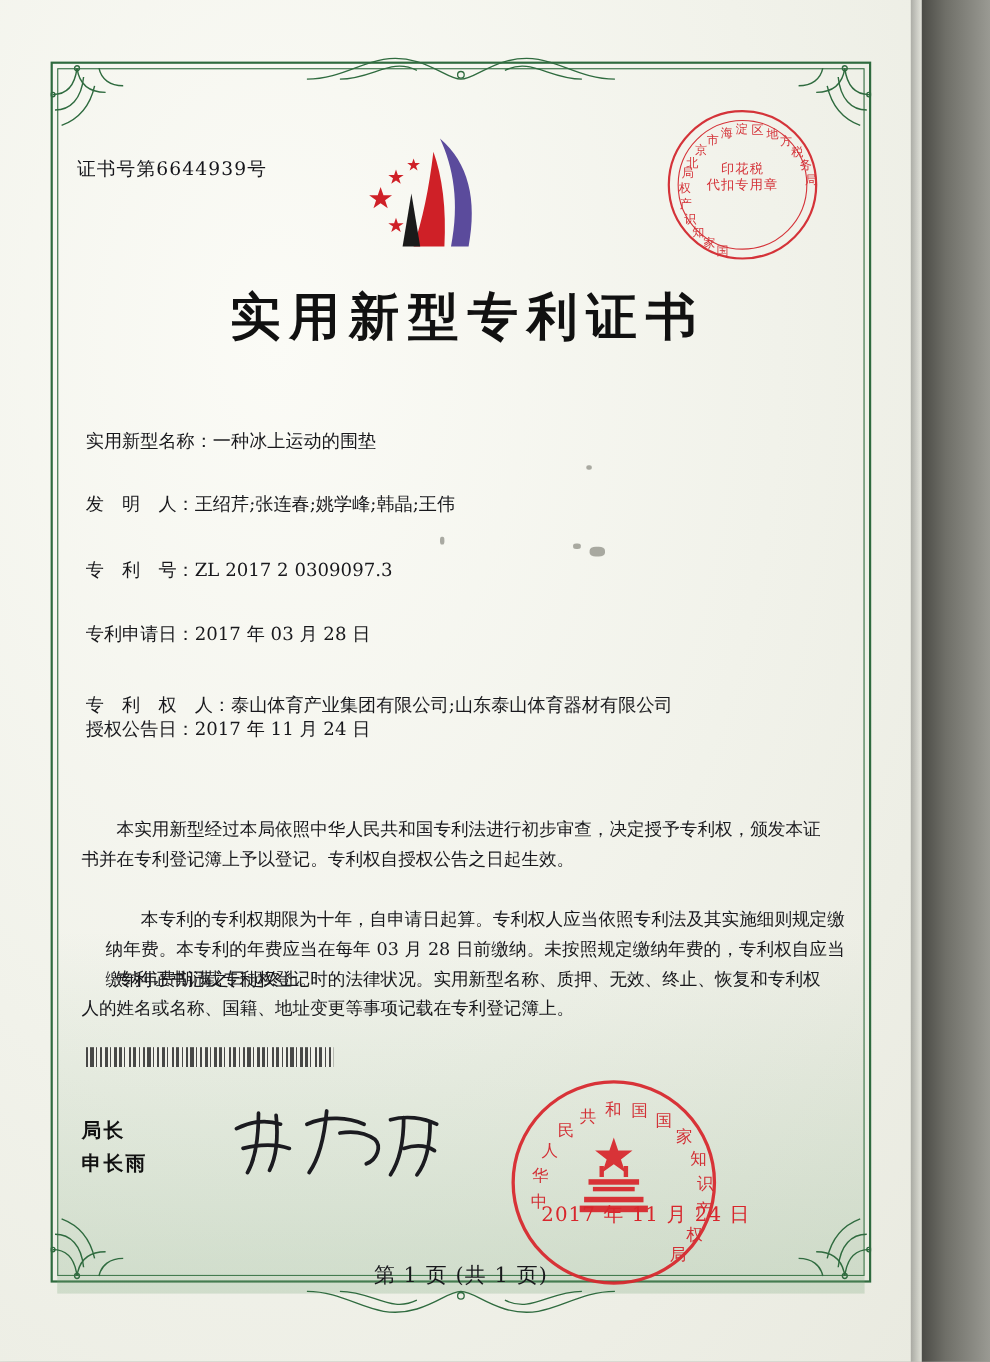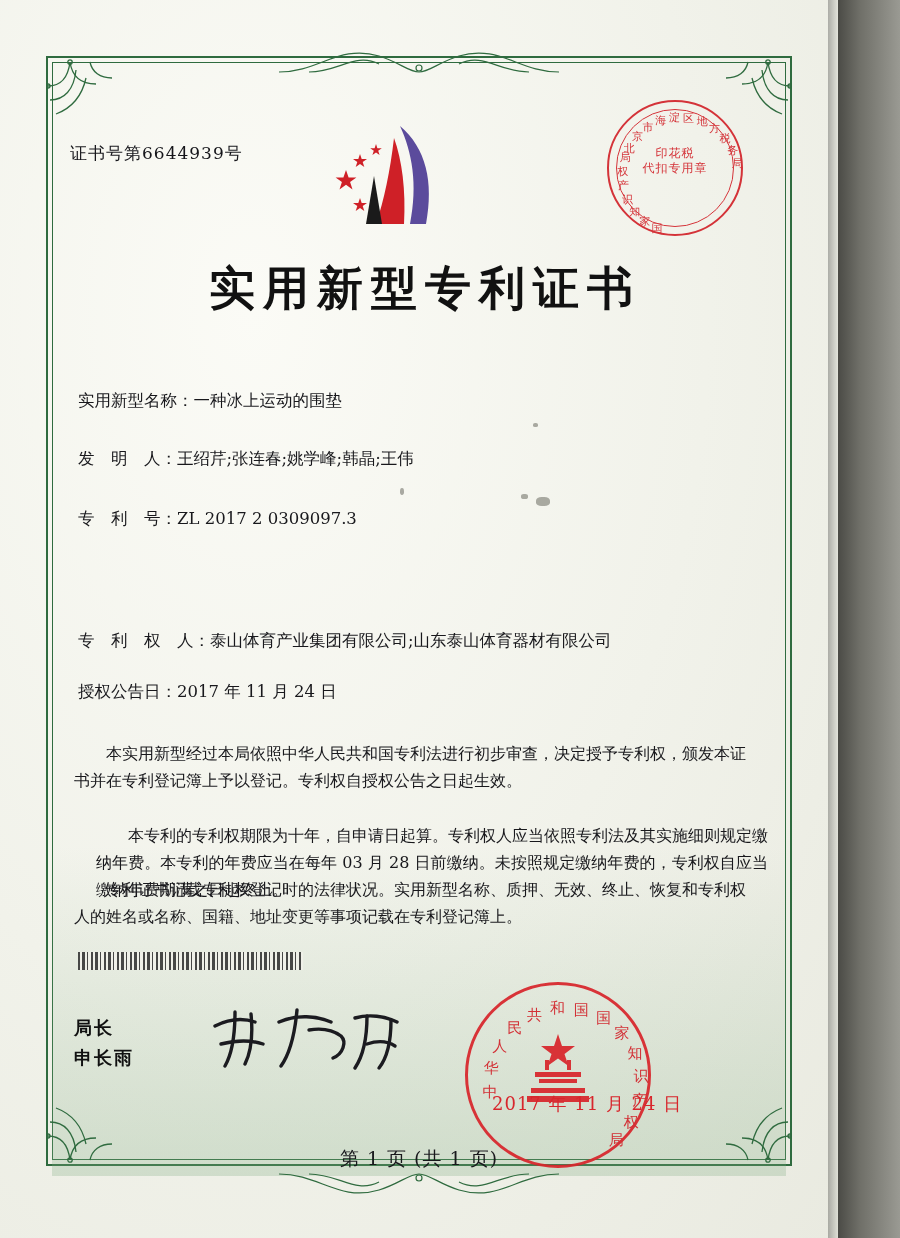--- a/index.html
+++ b/index.html
@@ -293,24 +293,27 @@
 
     <div class="field" style="top:390px;">
       <span class="lbl">实用新型名称：</span><span class="val">一种冰上运动的围垫</span>
     </div>
     <div class="field" style="top:448px;">
       <span class="lbl">发　明　人：</span><span class="val">王绍芹;张连春;姚学峰;韩晶;王伟</span>
     </div>
     <div class="field" style="top:508px;">
       <span class="lbl">专　利　号：</span><span class="val">ZL 2017 2 0309097.3</span>
     </div>
+    <div class="field" style="top:566px;">
+      <span class="lbl">专利申请日：</span><span class="val">2017 年 03 月 28 日</span>
+    </div>
     <div class="field" style="top:630px;">
       <span class="lbl">专　利　权　人：</span><span class="val">泰山体育产业集团有限公司;山东泰山体育器材有限公司</span>
     </div>
-    <div class="field" style="top:681px;">
+    <div class="field" style="top:652px;">
       <span class="lbl">授权公告日：</span><span class="val">2017 年 11 月 24 日</span>
     </div>
 
     <div class="para" style="top:740px;">本实用新型经过本局依照中华人民共和国专利法进行初步审查，决定授予专利权，颁发本证书并在专利登记簿上予以登记。专利权自授权公告之日起生效。</div>
     <div class="para" style="top:822px;margin-left:22px;">本专利的专利权期限为十年，自申请日起算。专利权人应当依照专利法及其实施细则规定缴纳年费。本专利的年费应当在每年 03 月 28 日前缴纳。未按照规定缴纳年费的，专利权自应当缴纳年费期满之日起终止。</div>
     <div class="para" style="top:876px;">专利证书记载专利权登记时的法律状况。实用新型名称、质押、无效、终止、恢复和专利权人的姓名或名称、国籍、地址变更等事项记载在专利登记簿上。</div>
 
     <div class="barcode"></div>
 
     <div class="director-label">局长</div>

